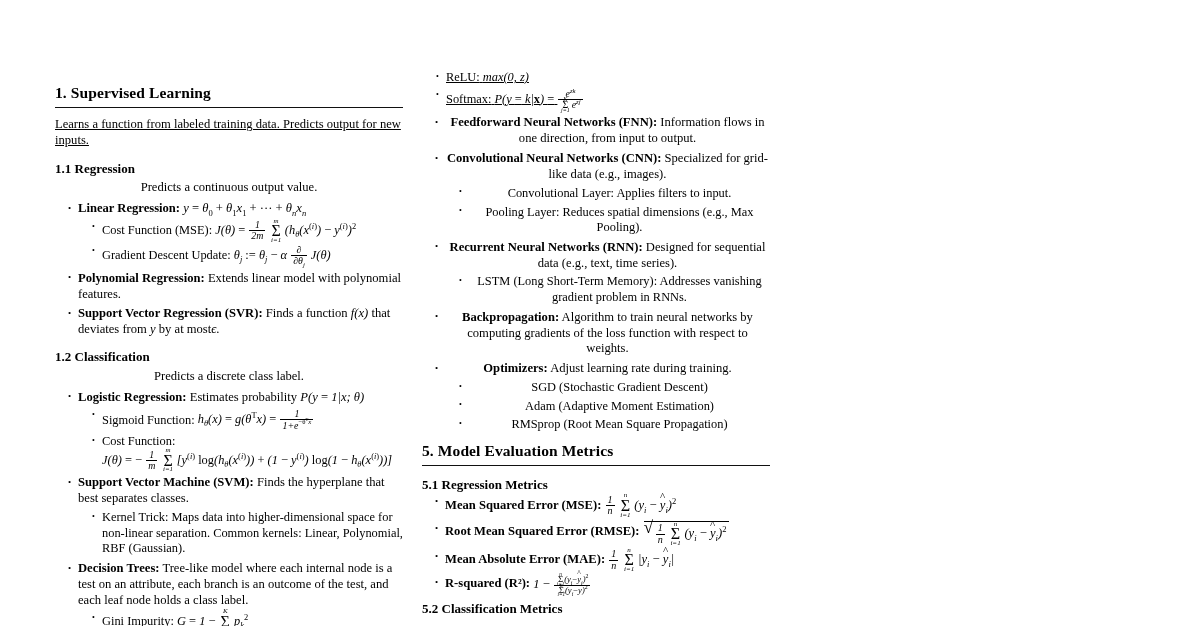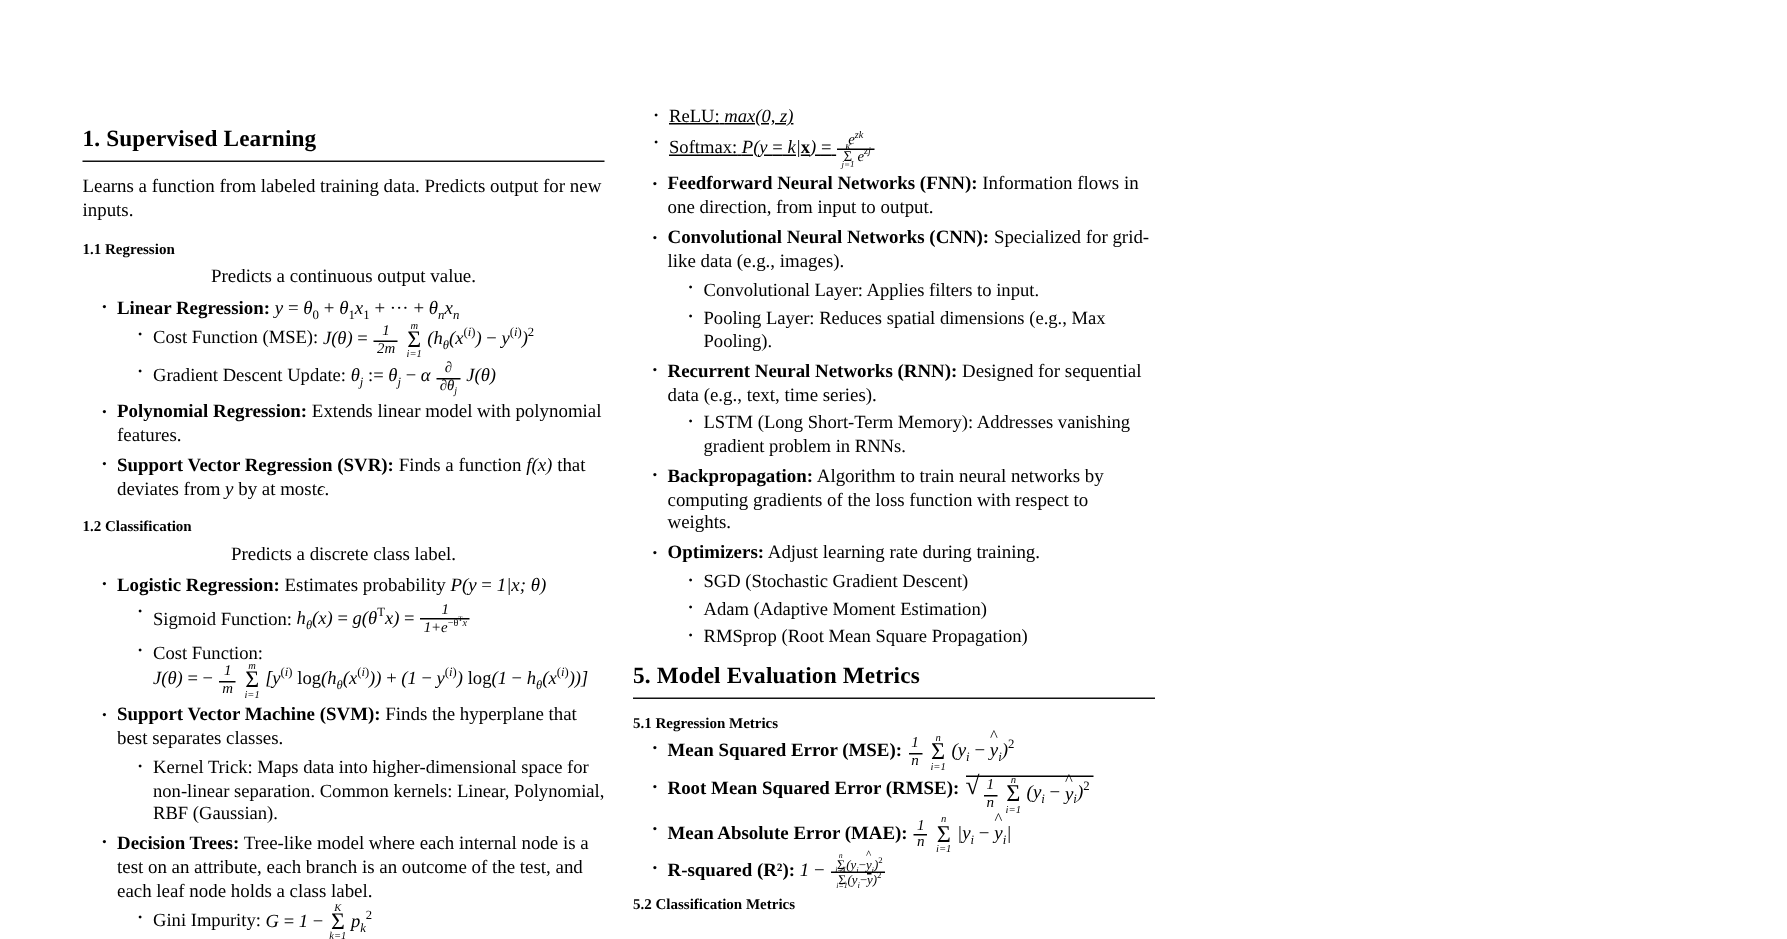--- a/index.html
+++ b/index.html
@@ -34,29 +34,30 @@
   h1.sec {
     font-size: 15.5px;
     font-weight: bold;
     margin: 0 0 0 0;
     padding: 0 0 5px 0;
     border-bottom: 1.6px solid #111;
     line-height: 1.18;
     letter-spacing: 0.1px;
   }
   h2.sub {
-    font-size: 10px;
+    font-size: 13px;
     font-weight: bold;
     margin: 11px 0 2px 0;
     line-height: 1.2;
   }
   p.body {
     font-size: 12.6px;
     margin: 8px 0 12px 0;
     line-height: 1.28;
+    text-decoration: underline;
   }
   p.tight {
     font-size: 12.6px;
     margin: 3px 0 0 0;
     line-height: 1.28;
     text-align: center;
   }
   ul.l1 {
     list-style: none;
     margin: 6px 0 0 0;
@@ -322,21 +323,21 @@
         </li>
         <li>
           <span>Softmax:</span>
           <span class="m">P(y
             <span class="op">=</span> k|<span class="bf">x</span>)
             <span class="op">=</span>
             <span class="frac"><span class="num"><i>e</i><sup class="up"><i>zk</i></sup></span><span class="den"><span class="sum" style="font-size:1em;vertical-align:0;">Σ<span class="lim-t" style="font-size:0.6em;">K</span><span class="lim-b" style="font-size:0.6em;">j=1</span></span> <i>e</i><sup class="up"><i>zj</i></sup></span></span></span>
         </li>
       </ul>
 
-      <ul class="l1" style="margin-top:5px;">
+      <ul class="l1" style="margin-top:5px;text-align:center;">
 
         <li>
           <b>Feedforward Neural Networks (FNN):</b>
           <span>Information flows in one direction, from input to output.</span>
         </li>
 
         <li>
           <b>Convolutional Neural Networks (CNN):</b>
           <span>Specialized for grid-like data (e.g., images).</span>
           <ul class="l2">

